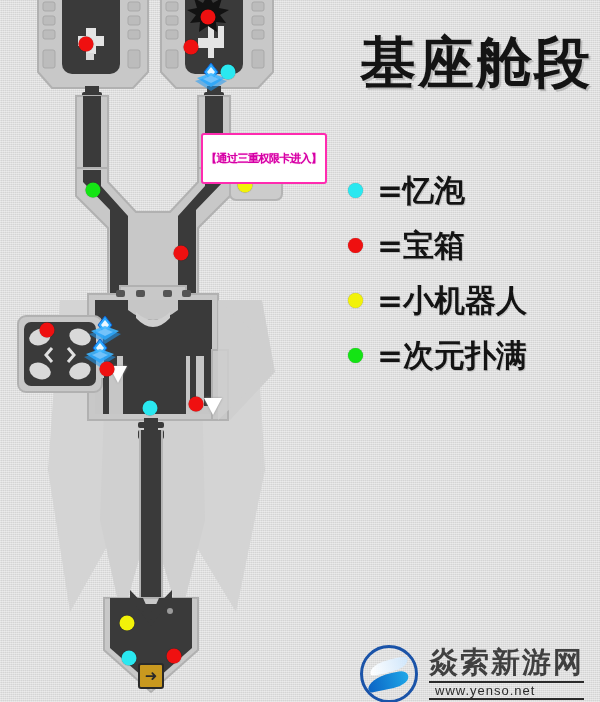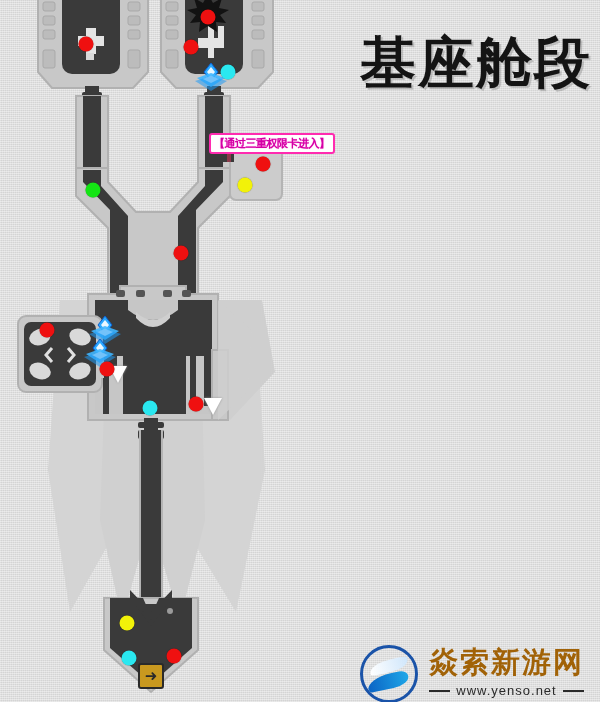--- a/index.html
+++ b/index.html
@@ -49,43 +49,43 @@
   #legend{position:absolute;left:348px;top:163px;}
   .legend-row{display:flex;align-items:center;height:55px;}
   .legend-dot{width:15px;height:15px;border-radius:50%;margin-right:14px;flex:0 0 auto;
      box-shadow:0 0 1px rgba(0,0,0,.4);}
   .legend-text{font-family:"DejaVu Sans","Liberation Sans",sans-serif;
      font-size:31px;font-weight:bold;color:#141414;white-space:nowrap;
      text-shadow:1px 1px 0 rgba(140,140,140,.35);}
 
   
   #note-label{
-    position:absolute;left:209px;top:133px;
+    position:absolute;left:201px;top:133px;
     background:#ffffff;border:2px solid #ff2bb0;border-radius:3px;
-    padding:1px 3px;
+    padding:16px 3px;
     font-family:"DejaVu Sans","Liberation Sans",sans-serif;
     font-size:11px;font-weight:bold;color:#d400a6;white-space:nowrap;
     letter-spacing:-.5px;
     text-shadow:0 0 1px #ff6ed0;
   }
 
   
   #watermark{position:absolute;left:360px;top:645px;display:flex;align-items:center;}
   #wm-logo{width:52px;height:52px;border-radius:50%;border:3px solid #1a53a8;
      position:relative;overflow:hidden;background:transparent;flex:0 0 auto;}
   #wm-logo .swoosh1{position:absolute;left:4px;top:26px;width:42px;height:15px;
      background:linear-gradient(90deg,#0b63c4,#1ea7e8);
      border-radius:60% 20% 40% 10%/80% 40% 60% 20%;transform:rotate(-12deg);}
   #wm-logo .swoosh2{position:absolute;left:6px;top:12px;width:40px;height:12px;
      background:linear-gradient(90deg,#ffffff,#cfe6fb);
      border-radius:40% 60% 30% 50%/70% 30% 70% 30%;transform:rotate(-18deg);}
   #wm-text{margin-left:11px;}
-  #wm-name{font-family:Liberation Mono, monospace;
-     font-size:29px;font-weight:bold;color:#a16207;letter-spacing:2px;line-height:1;}
-  #wm-url-wrap{display:flex;align-items:center;margin-top:4px;}
+  #wm-name{font-family:Liberation Sans, sans-serif;
+     font-size:29px;font-weight:bold;color:#404040;letter-spacing:2px;line-height:1;}
+  #wm-url-wrap{display:flex;margin-top:4px;flex-direction:column;}
   #wm-url-wrap .rule{height:2px;background:#2a2a2a;flex:1 1 auto;min-width:16px;}
   #wm-url{font-family:"Liberation Sans",sans-serif;font-size:13px;color:#2a2a2a;
      margin:0 6px;letter-spacing:1px;white-space:nowrap;}
 </style>
 </head>
 <body>
 
 <div id="stage">
 
   <div class="bg-texture"></div>
@@ -284,20 +284,38 @@
       <div class="dot" style="left: 127px; top: 623px; background: rgb(242, 242, 9);"></div>
       <div class="dot" style="left: 129px; top: 658px; background: rgb(42, 232, 240);"></div>
       <div class="dot" style="left: 174px; top: 656px; background: rgb(239, 16, 16);"></div>
       <div class="exit-icon" style="left: 151px; top: 676px; width: 22px; height: 22px;">➜</div>
     </div>
 
   <div id="title">基座舱段</div>
 
   <div id="note-label">【通过三重权限卡进入】</div>
 
+  <div id="legend">
+      <div class="legend-row">
+        <span class="legend-dot" style="background: rgb(42, 232, 240);"></span>
+        <span class="legend-text">=忆泡</span>
+      </div>
+      <div class="legend-row">
+        <span class="legend-dot" style="background: rgb(239, 16, 16);"></span>
+        <span class="legend-text">=宝箱</span>
+      </div>
+      <div class="legend-row">
+        <span class="legend-dot" style="background: rgb(242, 242, 9);"></span>
+        <span class="legend-text">=小机器人</span>
+      </div>
+      <div class="legend-row">
+        <span class="legend-dot" style="background: rgb(20, 228, 20);"></span>
+        <span class="legend-text">=次元扑满</span>
+      </div>
+    </div>
 
   <div id="watermark">
     <div id="wm-logo">
       <div class="swoosh1"></div>
       <div class="swoosh2"></div>
     </div>
     <div id="wm-text">
       <div id="wm-name">焱索新游网</div>
       <div id="wm-url-wrap">
         <div class="rule"></div>

